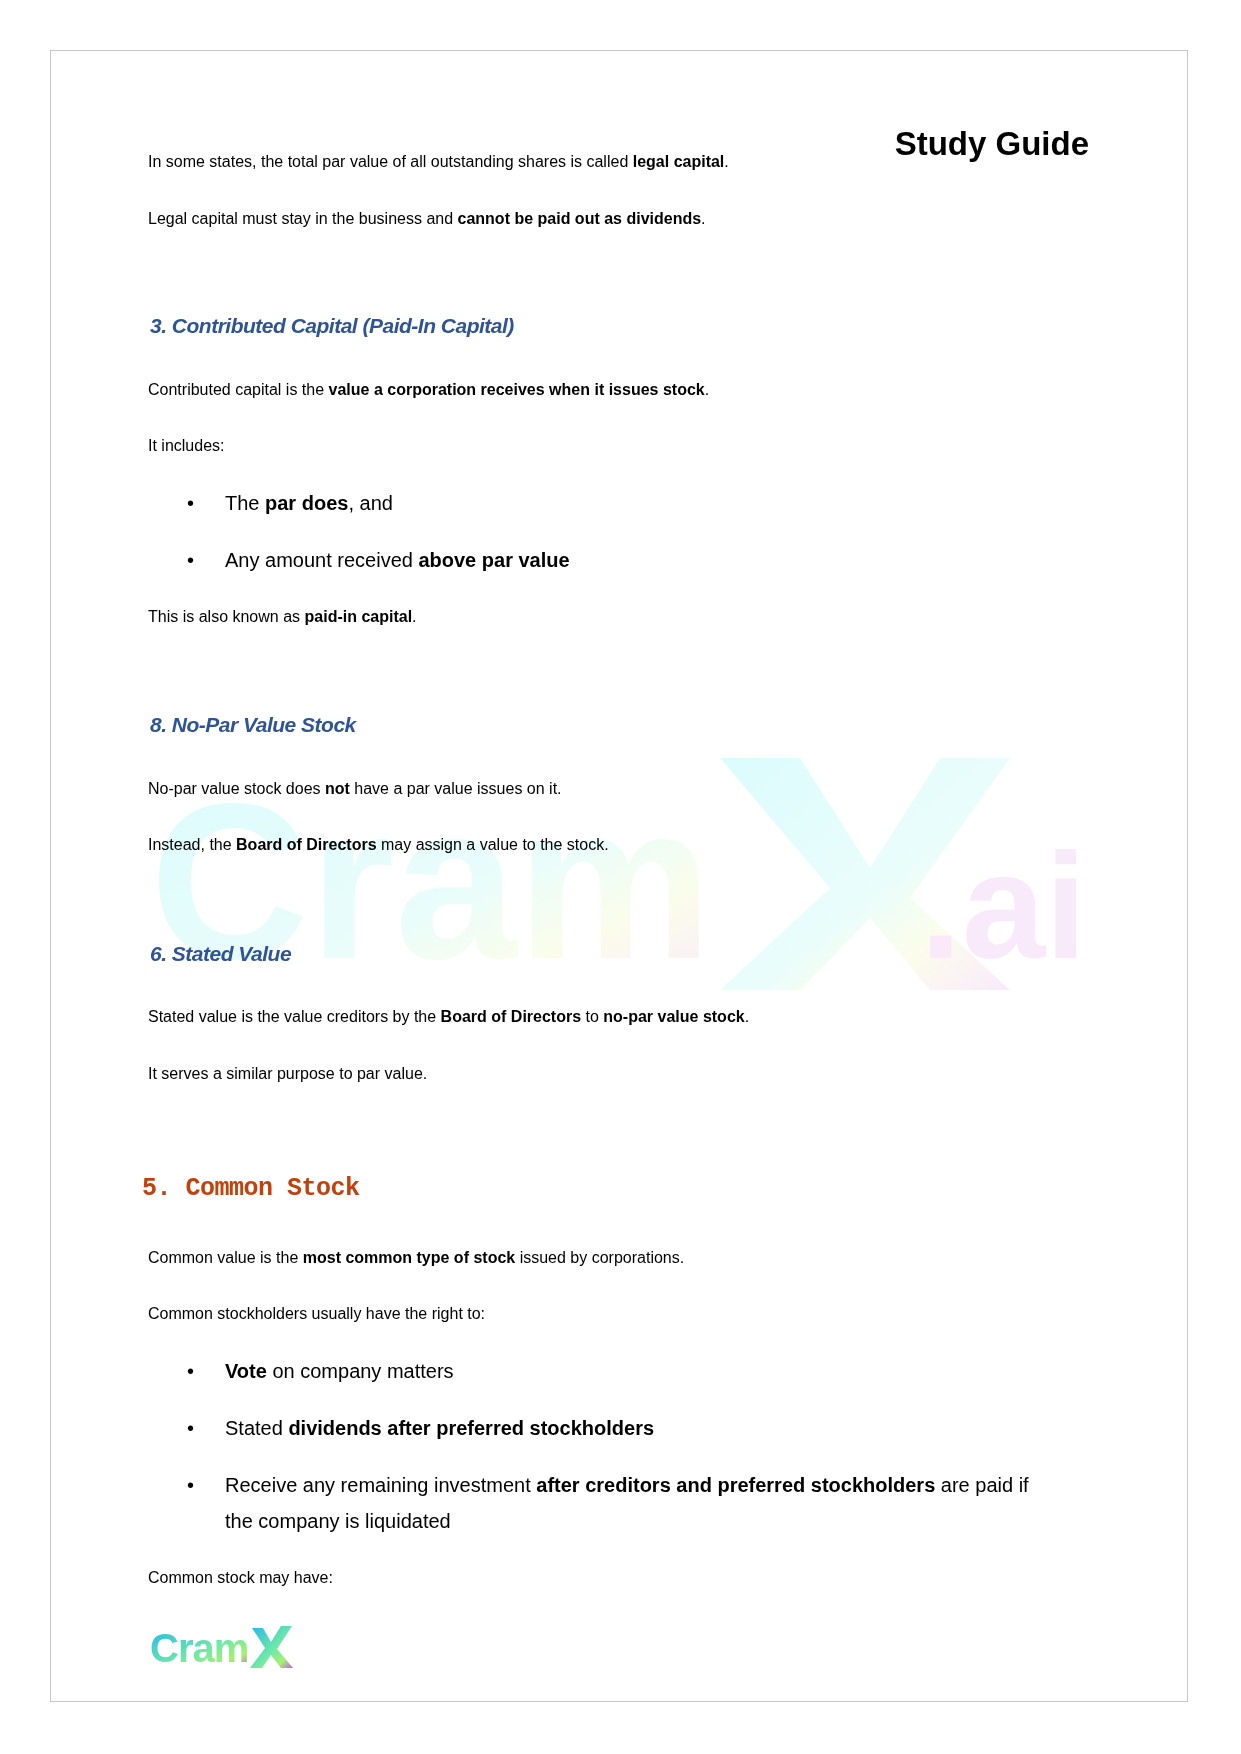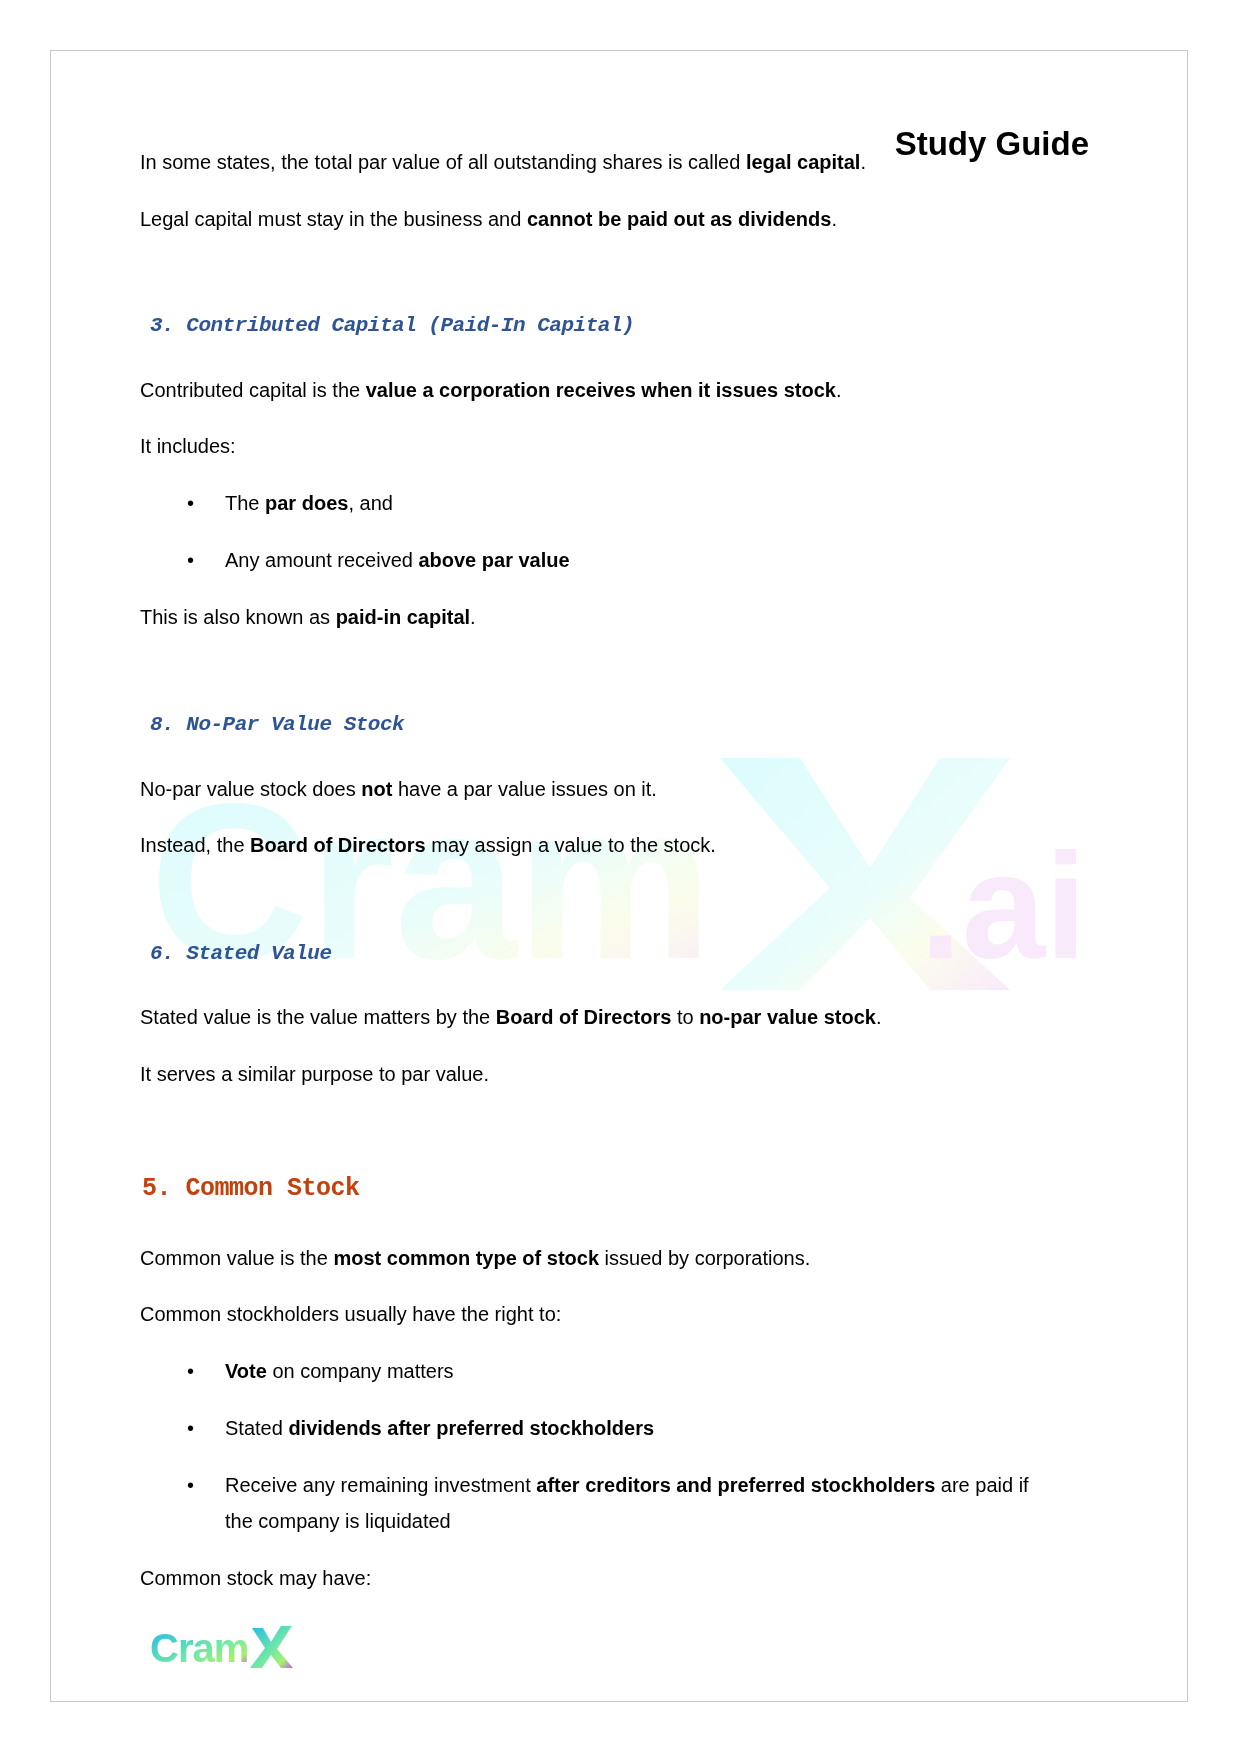--- a/index.html
+++ b/index.html
@@ -1,23 +1,23 @@
 <!DOCTYPE html>
 <html><head>
   <meta charset="utf-8">
   <style>
     html, body { margin: 0; padding: 0; background: #ffffff; }
     body { width: 1241px; height: 1754px; position: relative; overflow: hidden; font-family: "Liberation Sans", sans-serif; color: #000; }
     .page { position: absolute; left: 50px; top: 50px; width: 1138px; height: 1652px; border: 1px solid #c8c8c8; box-sizing: border-box; background: #fff; }
     .watermark { position: absolute; left: 150px; top: 758px; width: 940px; height: 232px; pointer-events: none; }
     .title { position: absolute; right: 152px; top: 88px; font-size: 33px; font-weight: bold; line-height: 40px; white-space: nowrap; margin-top: 36px; }
-    .line { position: absolute; left: 140px; font-size: 20px; line-height: 24px; white-space: nowrap; }
+    .line { position: absolute; left: 148px; font-size: 16px; line-height: 24px; white-space: nowrap; }
     .bullet-line { position: absolute; left: 225px; font-size: 20px; line-height: 24px; white-space: nowrap; }
     .bullet-dot { position: absolute; left: 187px; font-size: 20px; line-height: 24px; }
-    .h3 { position: absolute; left: 150px; font-family: Liberation Mono, monospace; font-style: italic; font-weight: bold; font-size: 21px; color: #2f5496; line-height: 28px; white-space: nowrap; letter-spacing: -0.5px; }
+    .h3 { position: absolute; left: 150px; font-family: Liberation Sans, sans-serif; font-style: italic; font-weight: bold; font-size: 21px; color: #2f5496; line-height: 28px; white-space: nowrap; letter-spacing: -0.5px; }
     .h2 { position: absolute; left: 142px; font-family: Liberation Mono, monospace; font-weight: bold; font-size: 25px; color: #c2410c; line-height: 32px; white-space: nowrap; letter-spacing: -0.5px; }
     b { font-weight: bold; }
     .logo { position: absolute; left: 150px; top: 1622px; width: 150px; height: 48px; }
   </style>
 </head>
 <body>
 
 <div class="page"></div>
 
 <svg class="watermark" viewBox="0 0 940 232">
@@ -46,21 +46,21 @@
 <div class="bullet-line" style="top:491px"><span>The </span><b>par does</b><span>, and</span></div>
 <div class="bullet-dot" style="top:548px">•</div>
 <div class="bullet-line" style="top:548px"><span>Any amount received </span><b>above par value</b><span></span></div>
 <div class="line" style="top:605px"><span>This is also known as </span><b>paid-in capital</b><span>.</span></div>
 
 <div class="h3" style="top:711px">8. No-Par Value Stock</div>
 <div class="line" style="top:777px"><span>No-par value stock does </span><b>not</b><span> have a par value issues on it.</span></div>
 <div class="line" style="top:833px"><span>Instead, the </span><b>Board of Directors</b><span> may assign a value to the stock.</span></div>
 
 <div class="h3" style="top:940px">6. Stated Value</div>
-<div class="line" style="top:1005px"><span>Stated value is the value matters by the </span><b>Board of Directors</b><span> to </span><b>no-par value stock</b><span>.</span></div>
+<div class="line" style="top:1005px"><span>Stated value is the value creditors by the </span><b>Board of Directors</b><span> to </span><b>no-par value stock</b><span>.</span></div>
 <div class="line" style="top:1062px">It serves a similar purpose to par value.</div>
 
 <div class="h2" style="top:1173px">5. Common Stock</div>
 <div class="line" style="top:1246px"><span>Common value is the </span><b>most common type of stock</b><span> issued by corporations.</span></div>
 <div class="line" style="top:1302px">Common stockholders usually have the right to:</div>
 <div class="bullet-dot" style="top:1359px">•</div>
 <div class="bullet-line" style="top:1359px"><span></span><b>Vote</b><span> on company matters</span></div>
 <div class="bullet-dot" style="top:1416px">•</div>
 <div class="bullet-line" style="top:1416px"><span>Stated </span><b>dividends after preferred stockholders</b><span></span></div>
 <div class="bullet-dot" style="top:1473px">•</div>

